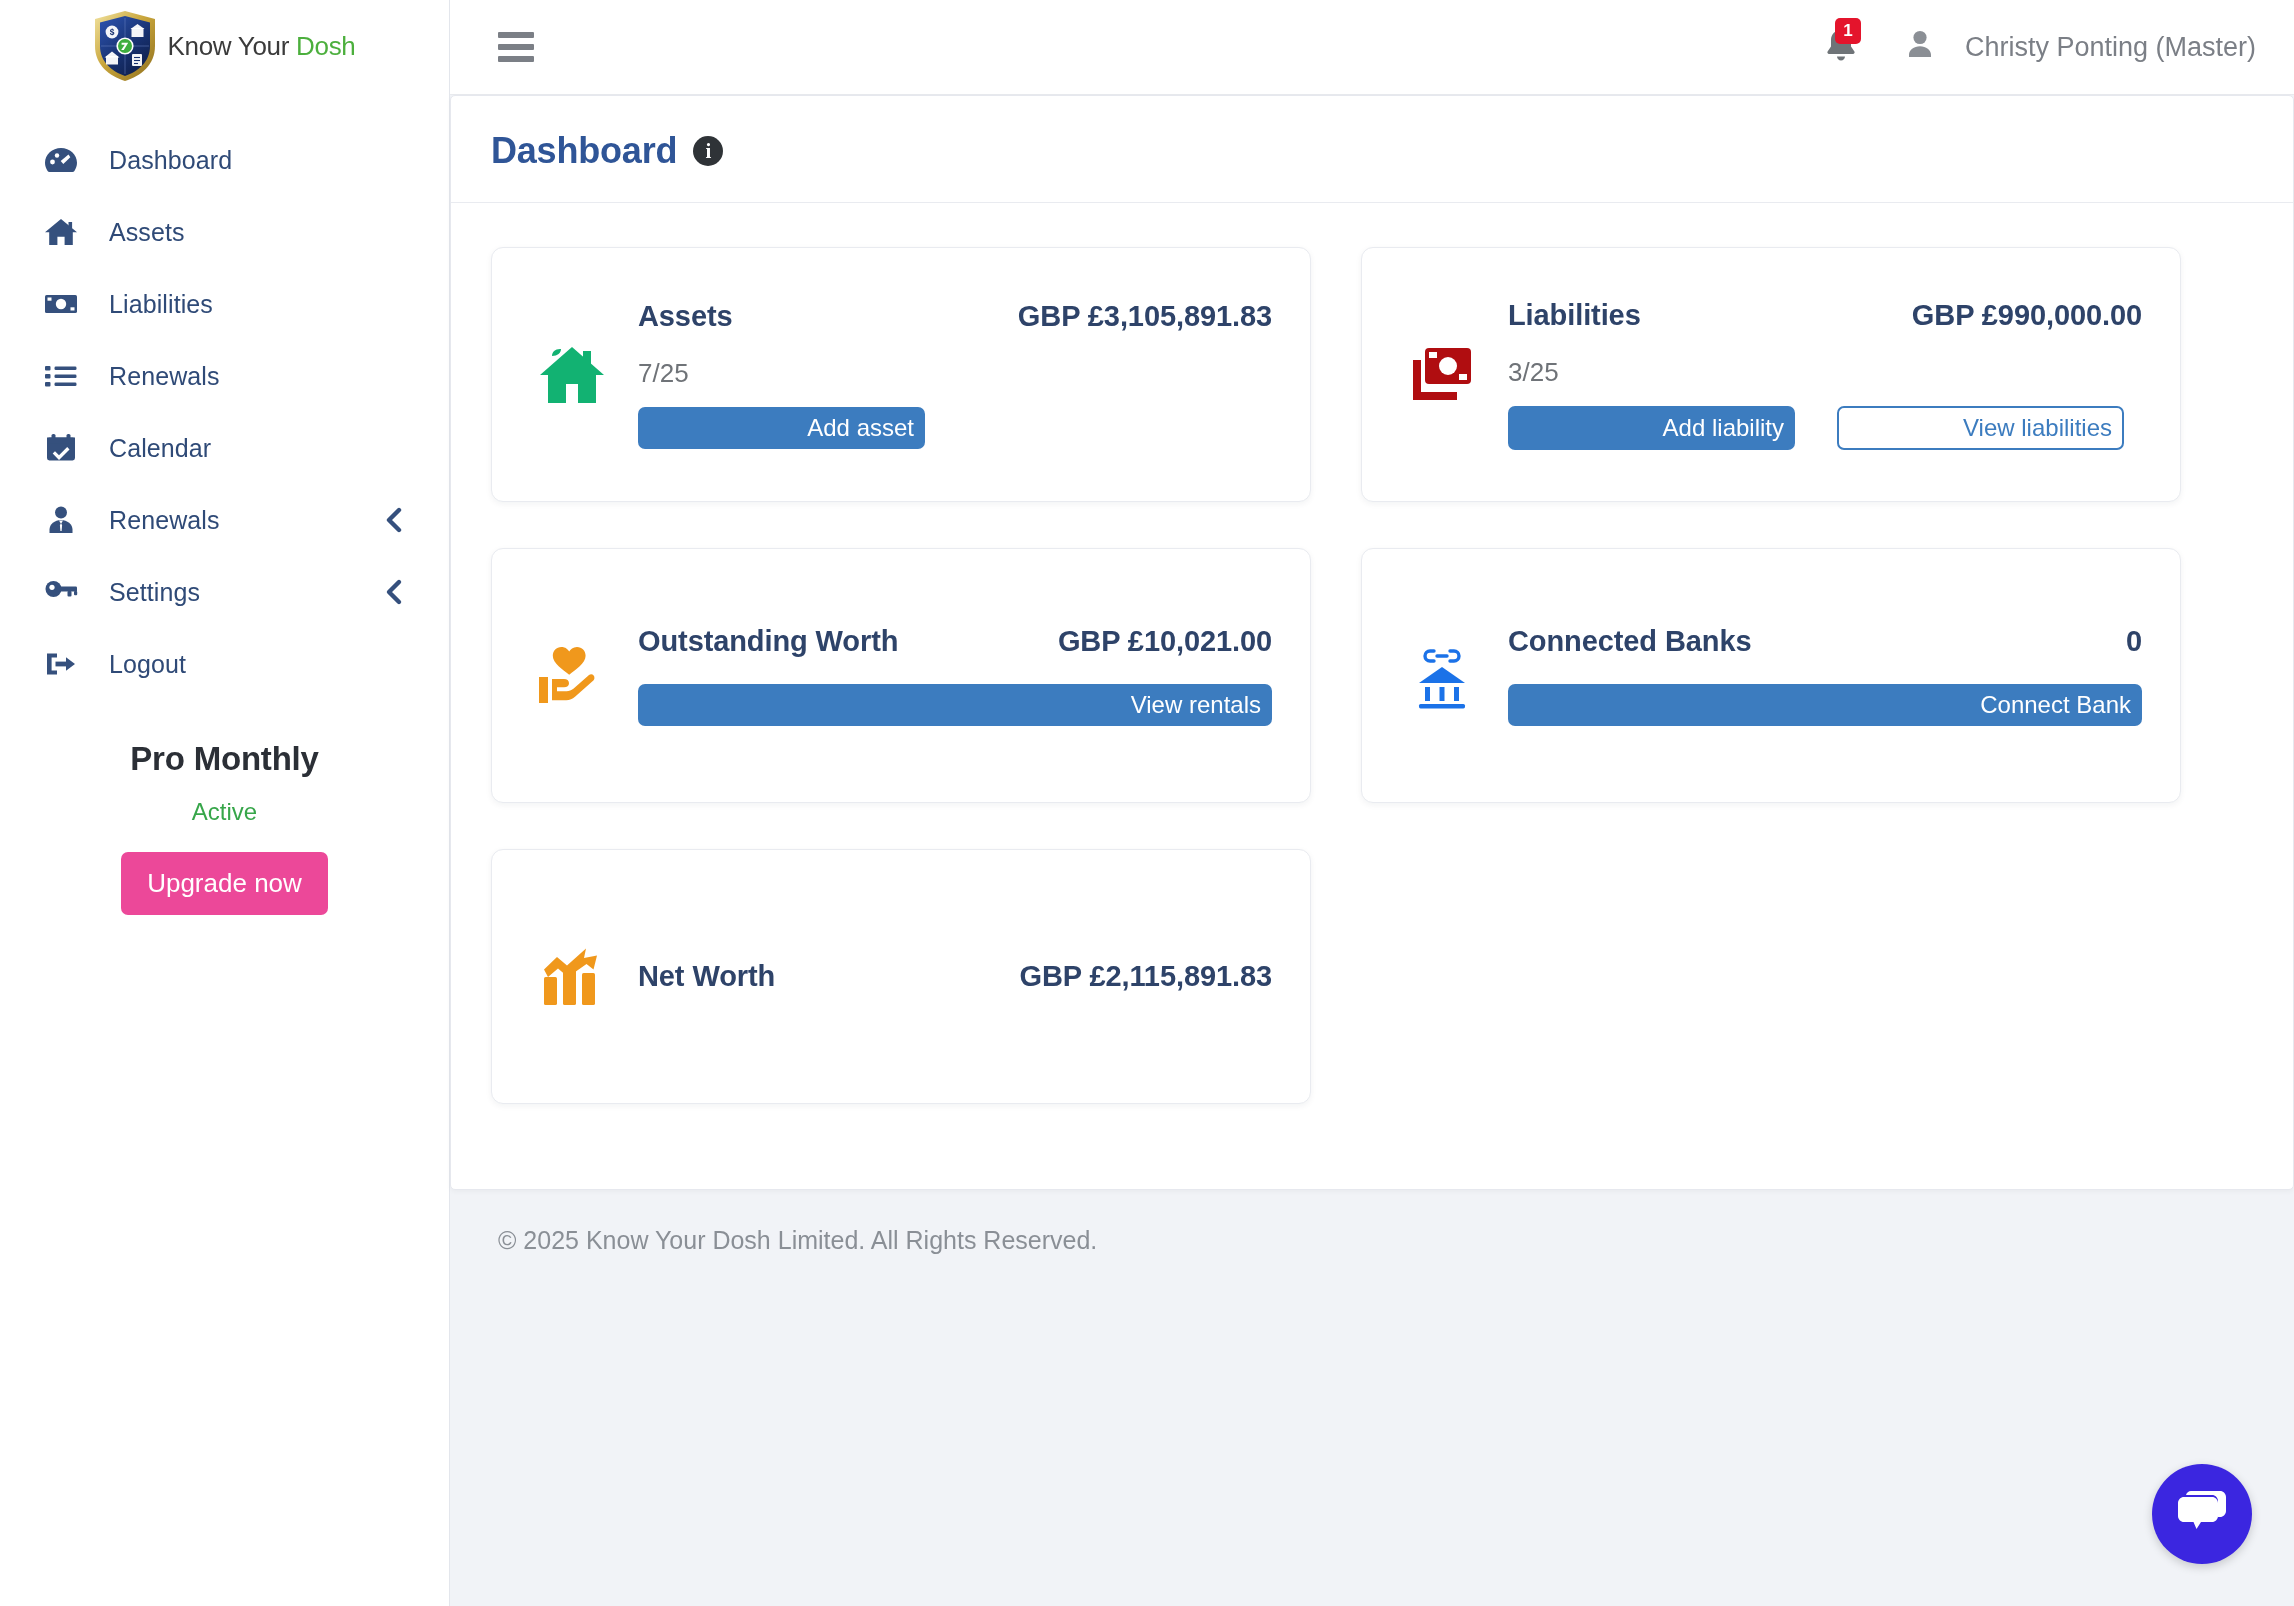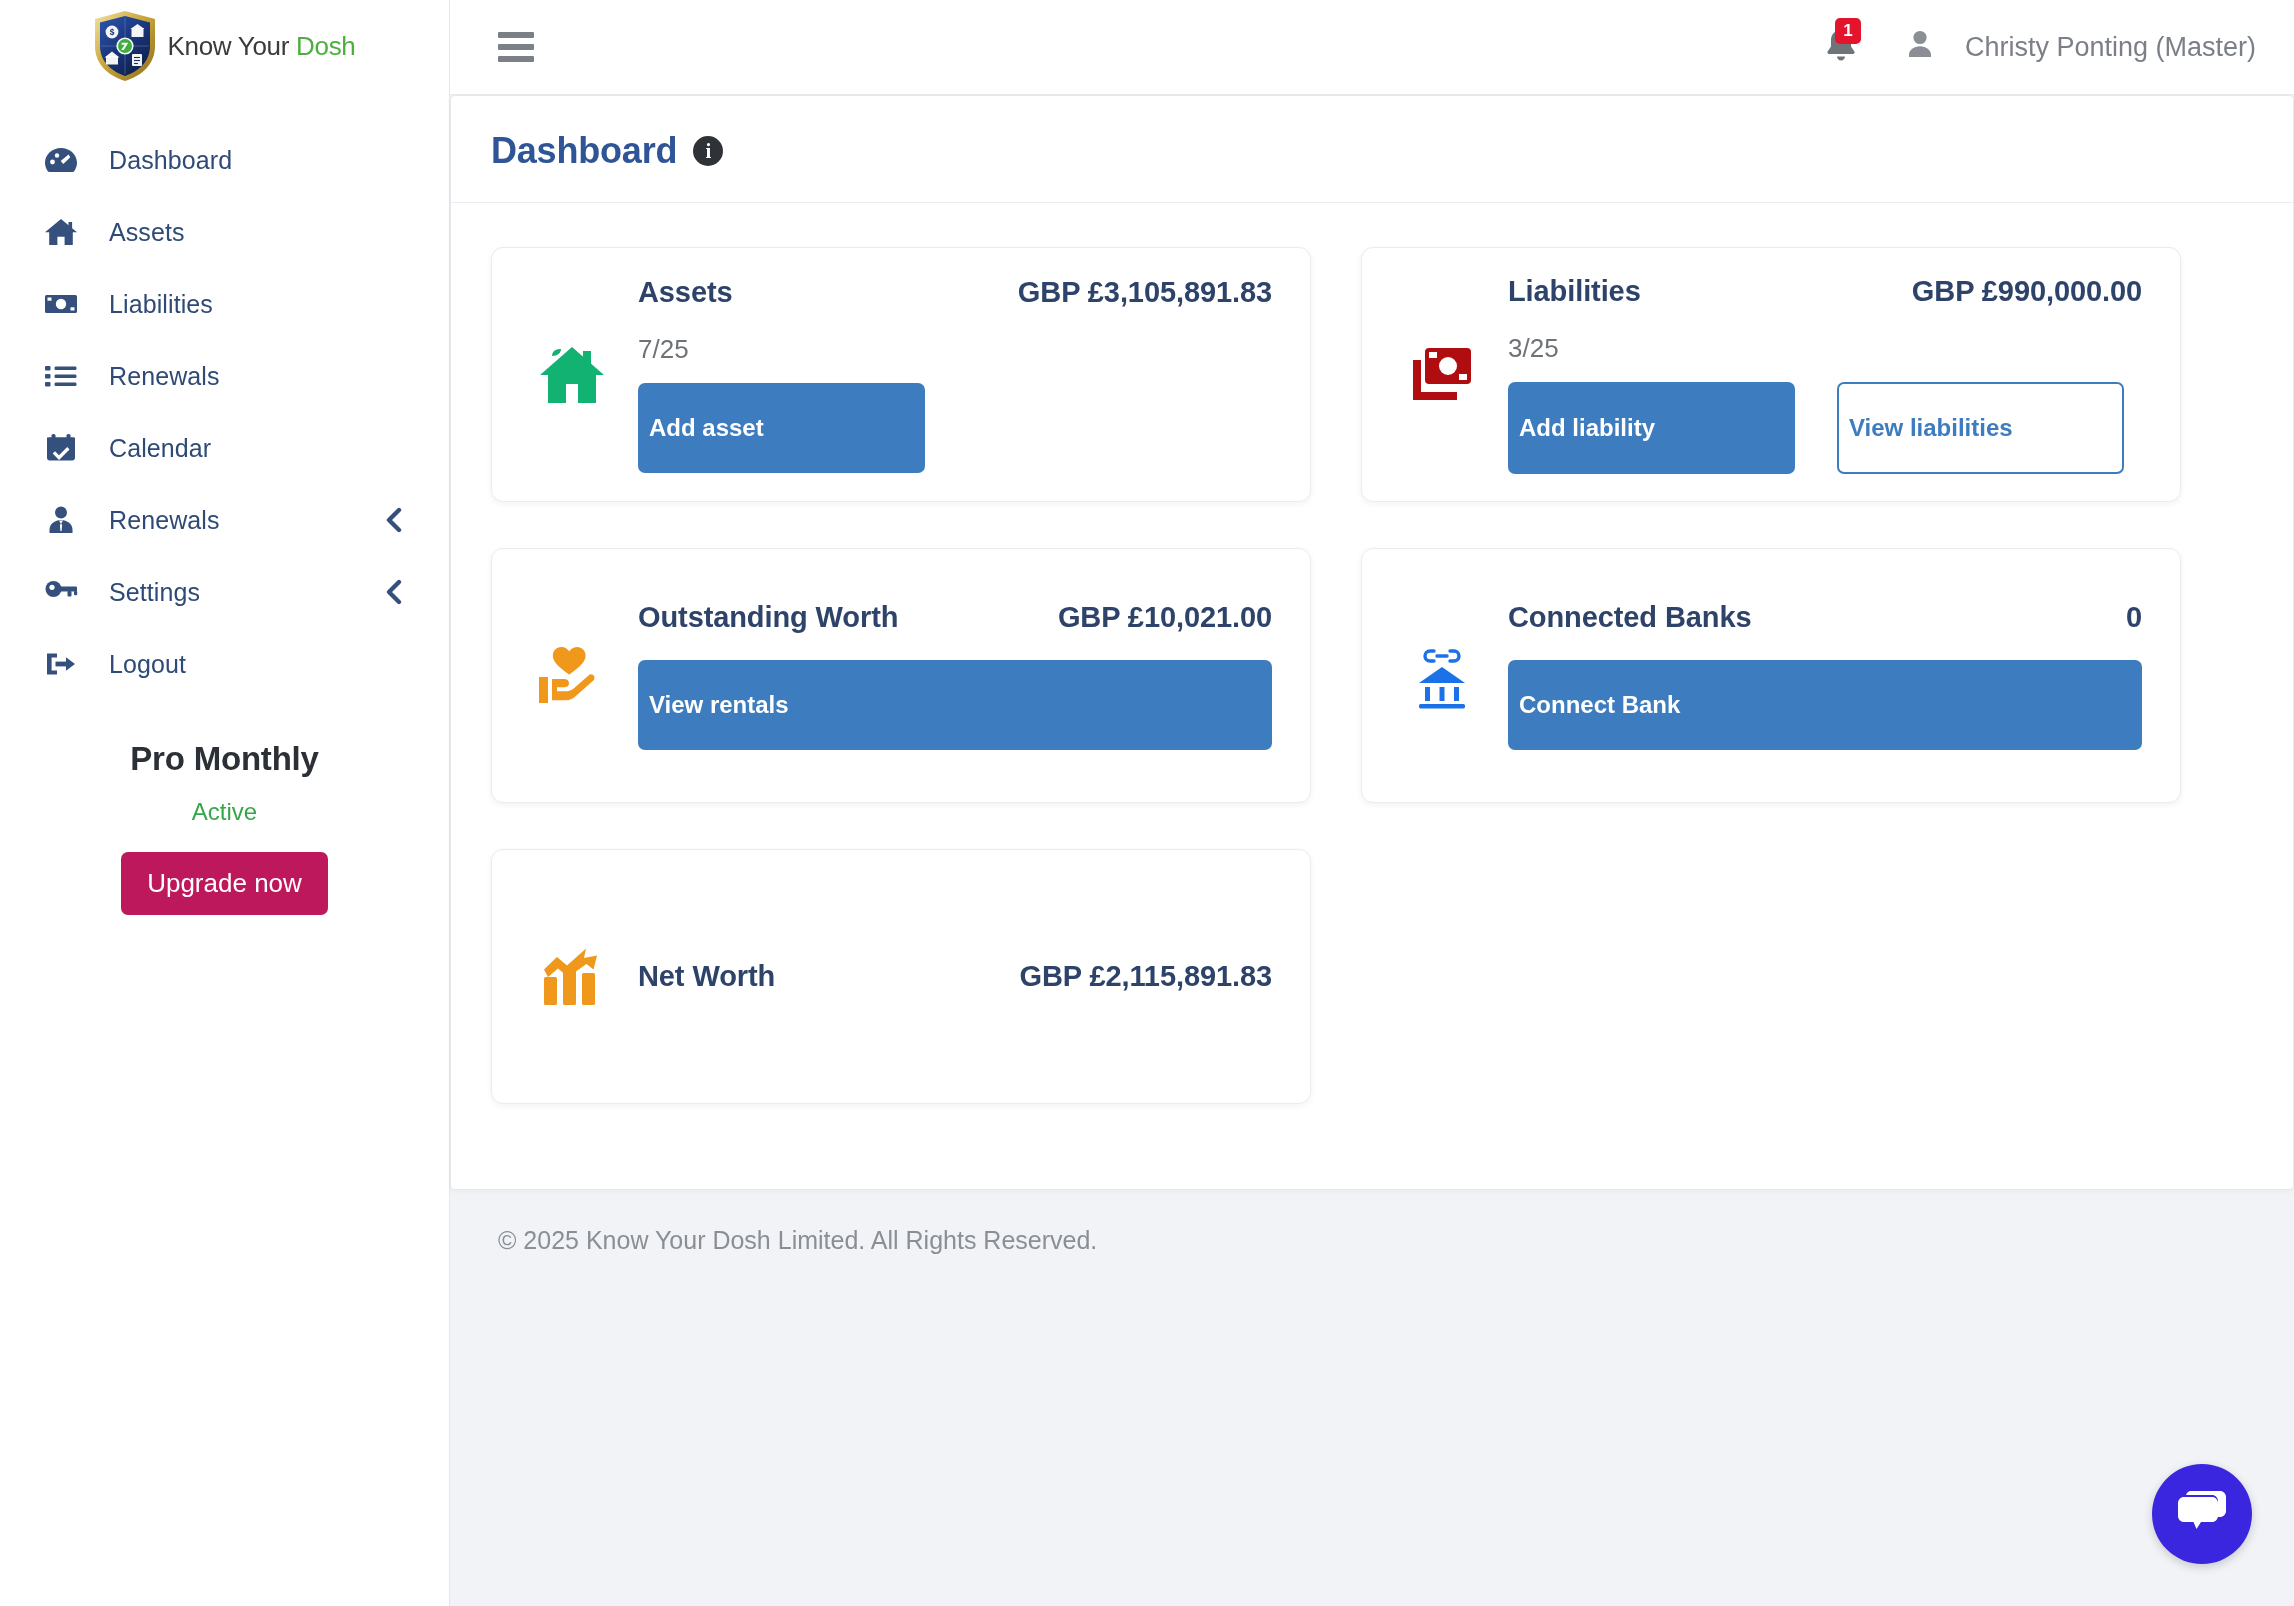--- a/index.html
+++ b/index.html
@@ -60,21 +60,21 @@
   .plan-name {
     font-size: 33px; font-weight: 700; color: #2b2f36;
     letter-spacing: -0.2px;
   }
   .plan-status {
     font-size: 24px; color: #37a64a; margin-top: 20px;
   }
   .btn-upgrade {
     margin-top: 26px;
     display: inline-block;
-    background: #be185d; color: #fff;
+    background: #ec4899; color: #fff;
     border: none; border-radius: 7px;
     font-size: 26px; font-family: inherit;
     padding: 16px 26px;
     cursor: pointer;
   }
 
   
   .main {
     flex: 1 1 auto; height: 1606px;
     display: flex; flex-direction: column;
@@ -165,23 +165,23 @@
     font-size: 29px; font-weight: 700; color: #2e4369;
     letter-spacing: -0.1px;
   }
   .card-amount {
     font-size: 29px; font-weight: 700; color: #2e4369;
     letter-spacing: -0.1px; white-space: nowrap;
   }
   .card-sub { font-size: 26px; color: #6f7378; margin-top: 25px; }
   .card-actions { display: flex; gap: 42px; margin-top: 18px; }
   .btn {
-    font-family: inherit; font-size: 24px; font-weight: 700;
+    font-family: inherit; font-size: 24px; font-weight: 400;
     border-radius: 7px; cursor: pointer;
-    padding: 30px 10px; text-align: left;
+    padding: 6px 10px; text-align: right;
     border: 1px solid transparent;
   }
   .btn-primary { background: #3c7cbf; color: #ffffff; }
   .btn-outline { background: #ffffff; color: #3c7cbf; border: 2px solid #3c7cbf; }
   .btn-w1 { width: 287px; }
   .btn-w2 { width: 287px; }
   .btn-full { width: 100%; }
   .card-actions.single { margin-top: 26px; }
 
   .footer {

